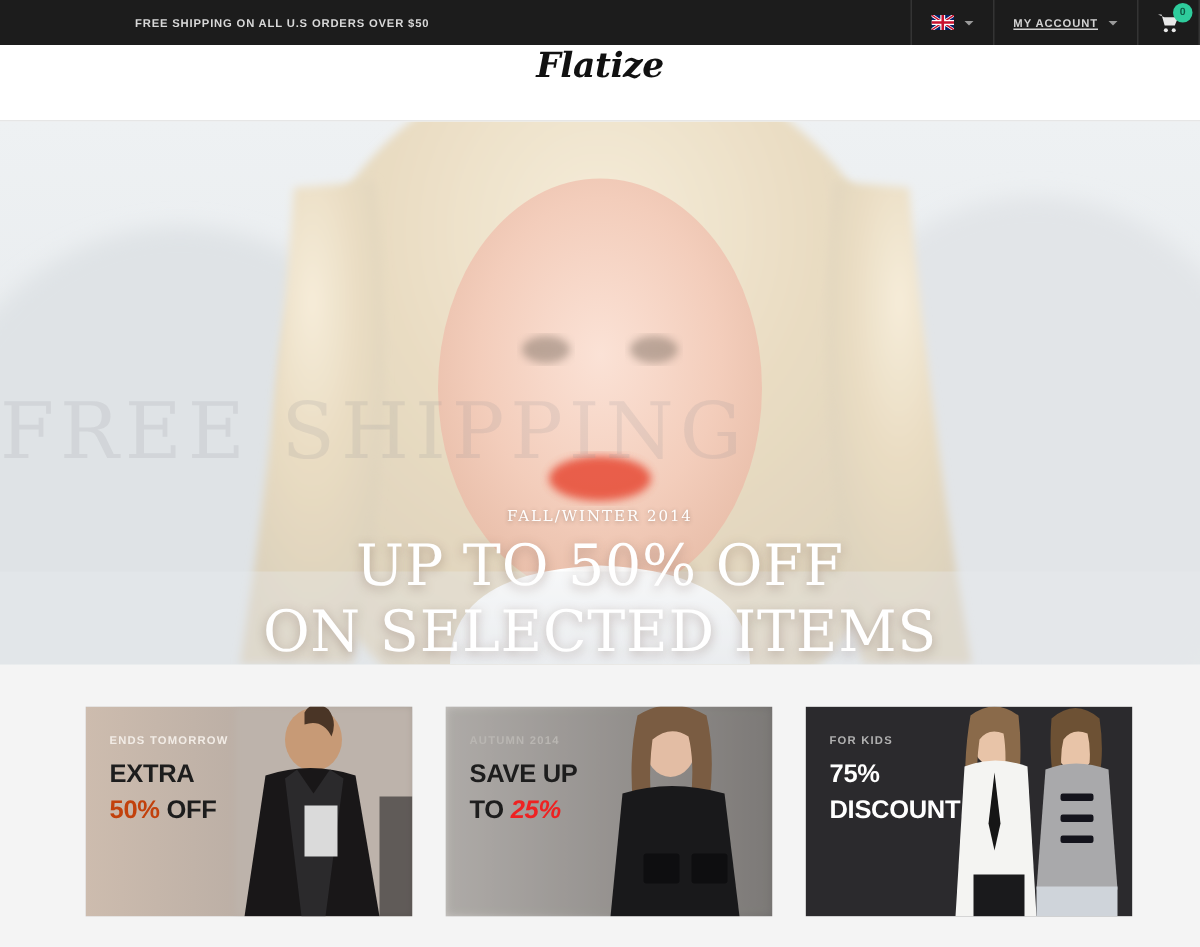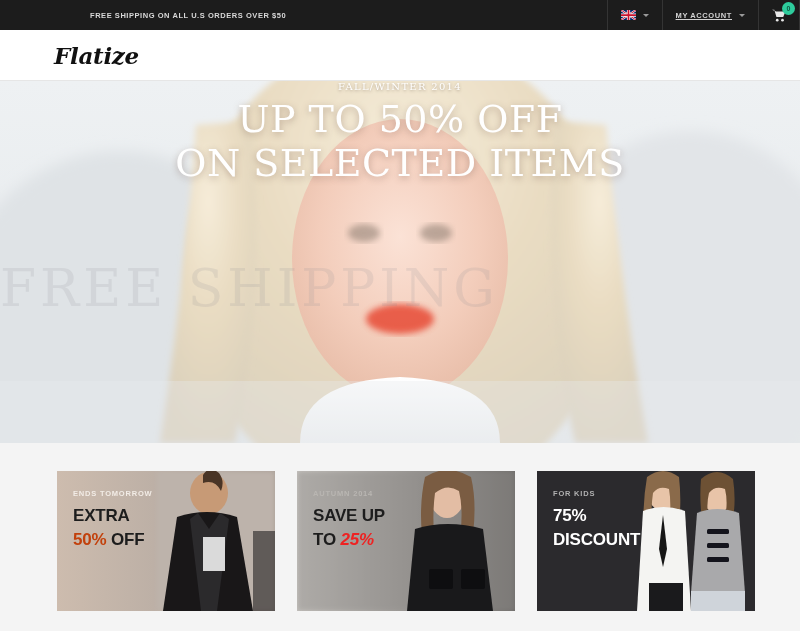--- a/index.html
+++ b/index.html
@@ -36,21 +36,21 @@
   .cart-badge {
     position:absolute; top:-7px; right:-9px;
     width:13px; height:13px; border-radius:50%;
     background:#2ecc9c; color:#0e5c46;
     font-size:7px; line-height:13px; text-align:center; font-weight:700;
   }
 
   
   .header {
     height:51px; background:#fff; border-bottom:1px solid #e6e6e6;
-    display:flex; align-items:center; padding:0 54px;
+    display:flex; align-items:center; padding:0 54px;flex-direction:column;
   }
   .logo {
     font-family:"DejaVu Serif", serif; font-style:italic; font-weight:700;
     font-size:23px; color:#111; letter-spacing:-.3px;
   }
   .nav { margin-left:auto; display:flex; align-items:center; gap:31px; }
   .nav-item {
     font-size:9px; letter-spacing:1.1px; color:#4a4a4a; font-weight:600;
     text-decoration:none; white-space:nowrap;
   }
@@ -64,21 +64,21 @@
   }
   .hero-bg { position:absolute; inset:0; }
   .ghost {
     position:absolute; left:0; right:0; top:176px; text-align:left;
     font-family:"DejaVu Serif", serif; font-size:52px; letter-spacing:4px;
     color:rgba(140,146,152,.16); line-height:62px; white-space:nowrap;
     font-weight:400;
   }
   .hero-content {
     position:absolute; inset:0; display:flex; flex-direction:column;
-    align-items:center; justify-content:flex-start; 
+    align-items:center; justify-content:flex-end; 
   }
   .hero-kicker {
     font-family:"DejaVu Serif", serif; font-size:10px; letter-spacing:1.3px;
     color:#fff; text-shadow:0 1px 3px rgba(90,70,60,.45); margin-bottom:5px;
   }
   .hero-title {
     font-family:"DejaVu Serif", serif; font-size:38px; line-height:44px;
     color:#fff; letter-spacing:.5px; text-align:center; font-weight:400;
     text-shadow:0 2px 7px rgba(110,80,70,.40);
   }

